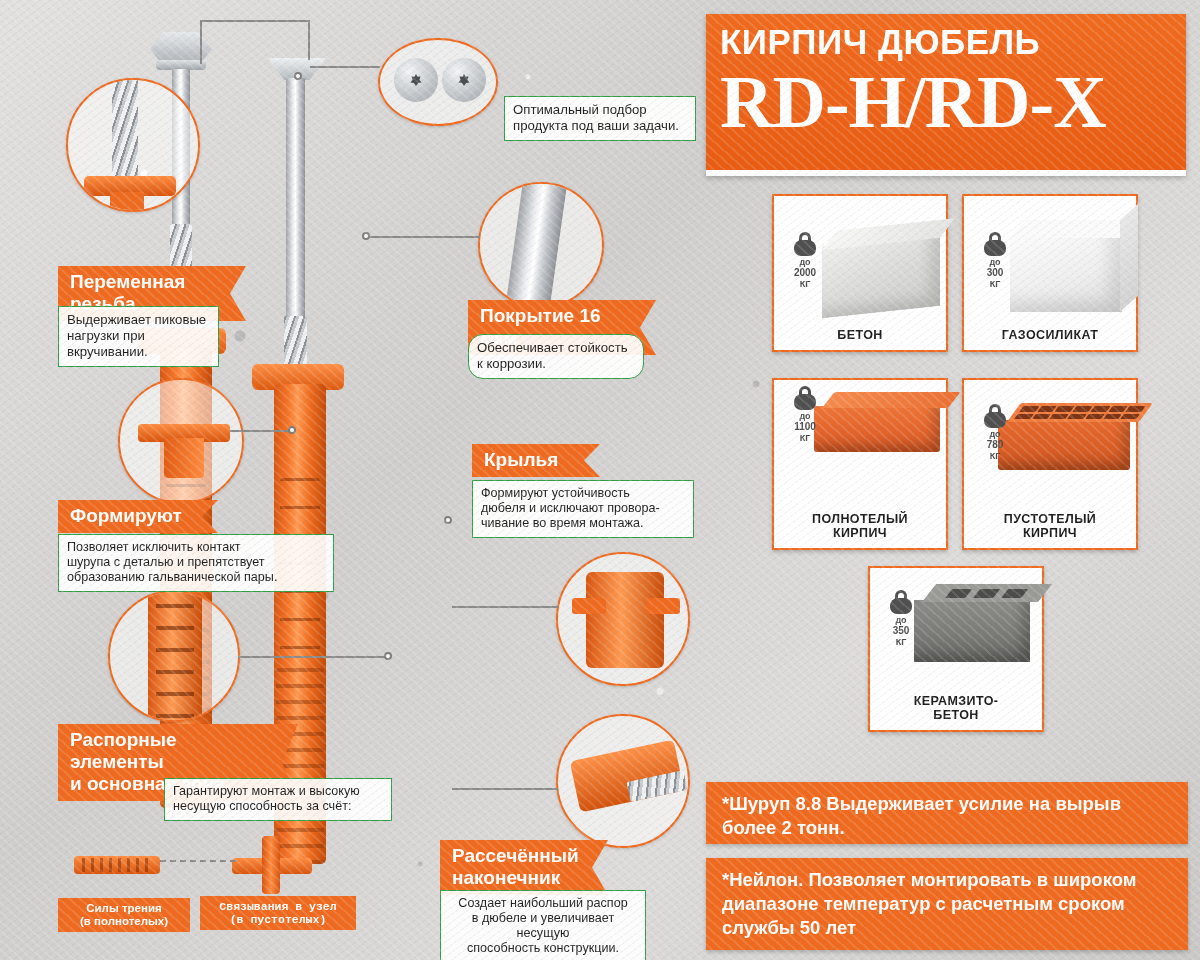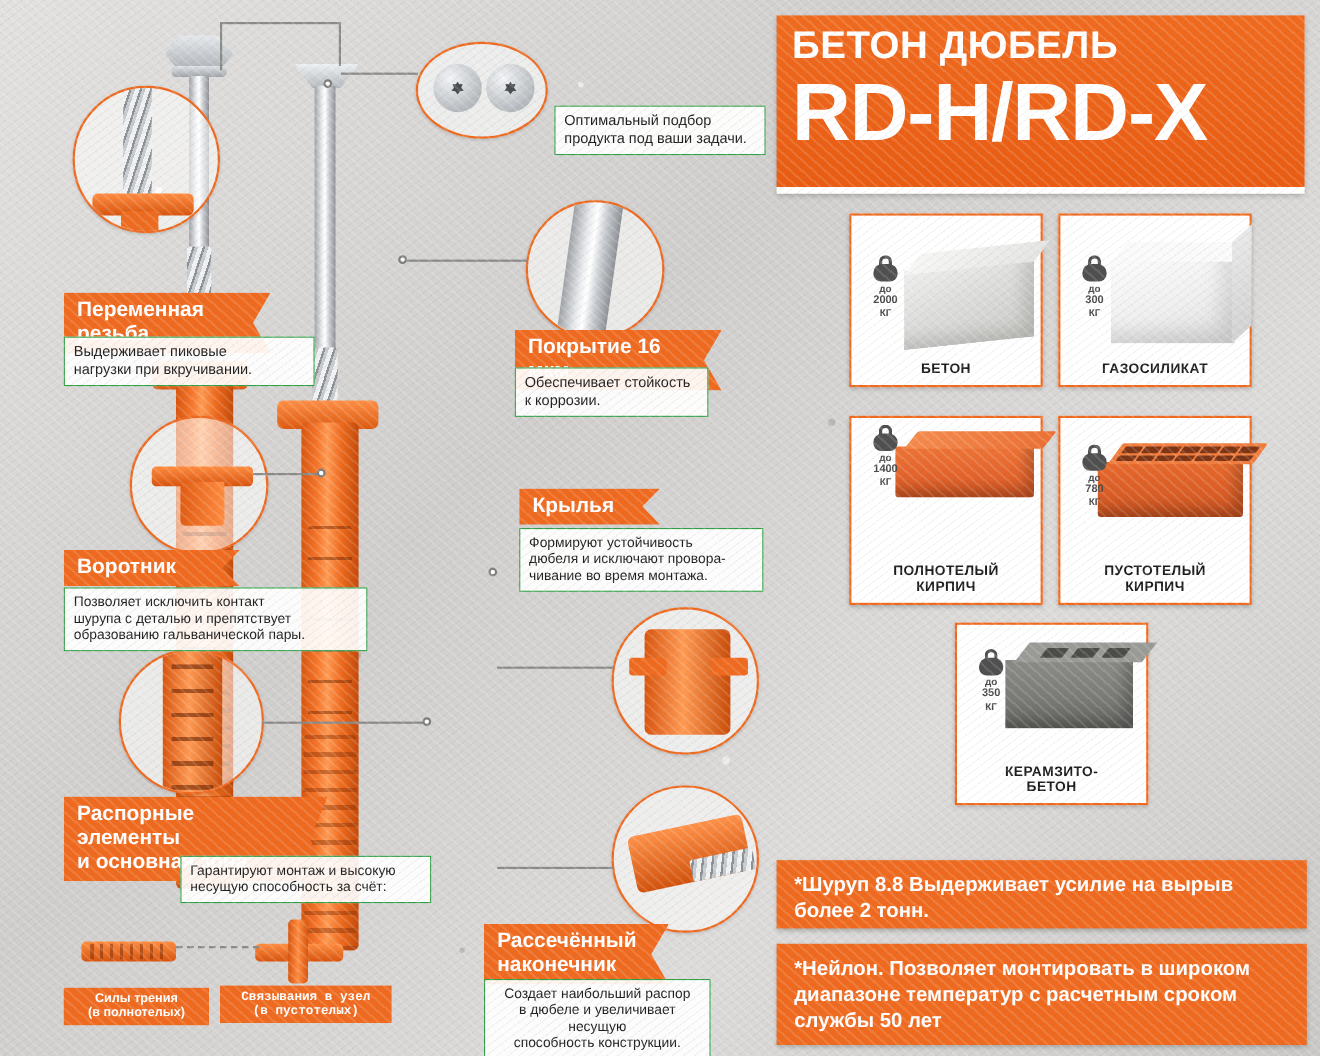--- a/index.html
+++ b/index.html
@@ -44,21 +44,21 @@
     border-bottom: 6px solid #ffffff;
     box-shadow: 0 2px 5px rgba(0,0,0,.25);
     padding: 8px 10px 0 14px;
   }
   .title-1 {
     color:#fff; font-weight:bold; font-size:35px; letter-spacing:.5px;
     line-height:40px; white-space:nowrap;
   }
   .title-2 {
     color:#fff; font-weight:bold; font-size:74px; line-height:76px;
-    letter-spacing:-1px; white-space:nowrap; margin-top:2px;
+    letter-spacing:-1px; white-space:nowrap; margin-top:2px;font-family:Liberation Serif, serif;
   }
 
   
   .mat-card {
     position:absolute; background:#fff; border:2px solid #ef6a1f;
     box-shadow:0 2px 4px rgba(0,0,0,.22);
     display:flex; flex-direction:column; align-items:center; justify-content:flex-end;
   }
   .mat-img { position:relative; width:100%; height:98px; }
   .mat-name {
@@ -195,21 +195,21 @@
     position:absolute; background:#ef6a1f; color:#fff; font-weight:bold;
     font-size:11.5px; line-height:13px; text-align:center; padding:4px 6px;
   }
 </style>
 </head>
 <body>
 
 <div id="root">
 
   <div class="title-block">
-    <div class="title-1">БЕТОН ДЮБЕЛЬ</div>
+    <div class="title-1">КИРПИЧ ДЮБЕЛЬ</div>
     <div class="title-2">RD-H/RD-X</div>
   </div>
 
   <div class="mat-card" style="left:772px; top:194px; width:176px; height:158px;">
     <div class="mat-img">
       <div class="blk-concrete"></div>
       <div class="weight-badge">
         <div class="kettlebell">
             <div class="handle"></div>
             <div class="body"></div>
@@ -240,21 +240,21 @@
 
   <div class="mat-card" style="left:772px; top:378px; width:176px; height:172px;">
     <div class="mat-img" style="height:110px;">
       <div class="brick-full"></div>
       <div class="weight-badge">
         <div class="kettlebell">
             <div class="handle"></div>
             <div class="body"></div>
           </div>
         <div class="w-text">до</div>
-        <div class="w-num">1400</div>
+        <div class="w-num">1100</div>
         <div class="w-text">КГ</div>
       </div>
     </div>
     <div class="mat-name" style="white-space:pre-line;margin-top:20px;">ПОЛНОТЕЛЫЙ
 КИРПИЧ</div>
   </div>
 
   <div class="mat-card" style="left:962px; top:378px; width:176px; height:172px;">
     <div class="mat-img" style="height:110px;">
       <div class="brick-hollow">
@@ -394,28 +394,28 @@
   <div class="dot" style="left:362px; top:232px;"></div>
   <div class="dot" style="left:288px; top:426px;"></div>
   <div class="dot" style="left:384px; top:652px;"></div>
   <div class="dot" style="left:444px; top:516px;"></div>
 
   <div class="lbl-body" style="left:504px; top:96px; width:192px; white-space:pre-line;">Оптимальный подбор
 продукта под ваши задачи.</div>
 
   <div class="lbl-head ribbon" style="left:58px; top:252px; width:188px; white-space:pre-line;margin-top:14px;">Переменная
 резьба</div>
-  <div class="lbl-body" style="left:58px; top:306px; width:228px; white-space:pre-line;">Выдерживает пиковые
+  <div class="lbl-body" style="left:58px; top:306px; width:161px; white-space:pre-line;">Выдерживает пиковые
 нагрузки при вкручивании.</div>
 
   <div class="lbl-head ribbon" style="left:468px; top:300px; width:188px;">Покрытие 16 мкм</div>
-  <div class="lbl-body" style="left:468px; top:334px; width:176px; white-space:pre-line;">Обеспечивает стойкость
+  <div class="lbl-body" style="left:468px; top:334px; width:176px; white-space:pre-line;border-radius:15px;">Обеспечивает стойкость
 к коррозии.</div>
 
-  <div class="lbl-head ribbon" style="left:58px; top:500px; width:160px;">Воротник</div>
+  <div class="lbl-head ribbon" style="left:58px; top:500px; width:160px;">Формируют</div>
   <div class="lbl-body small" style="left:58px; top:534px; width:276px; white-space:pre-line;">Позволяет исключить контакт
 шурупа с деталью и препятствует
 образованию гальванической пары.</div>
 
   <div class="lbl-head ribbon" style="left:472px; top:444px; width:128px;">Крылья</div>
   <div class="lbl-body small" style="left:472px; top:480px; width:222px; white-space:pre-line;">Формируют устойчивость
 дюбеля и исключают провора-
 чивание во время монтажа.</div>
 
   <div class="lbl-head ribbon" style="left:58px; top:724px; width:240px; white-space:pre-line;">Распорные элементы

